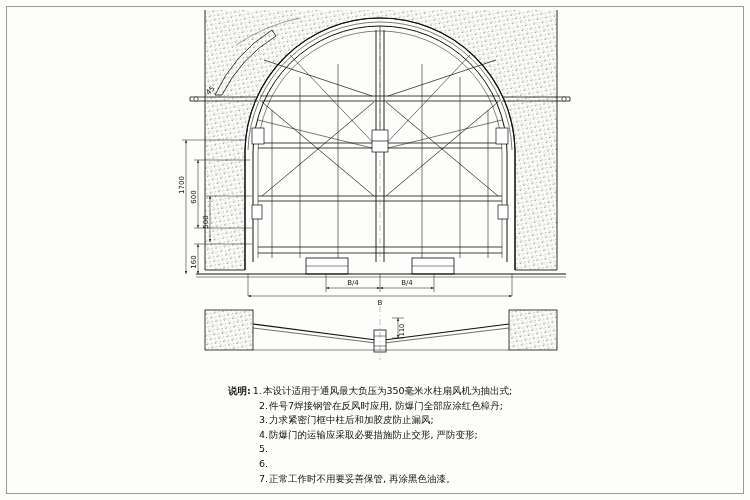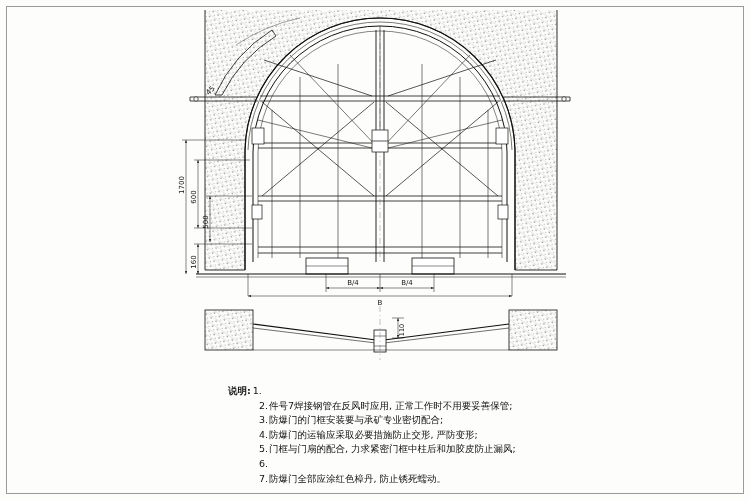--- a/index.html
+++ b/index.html
@@ -240,39 +240,39 @@
         <line x1="392" y1="338" x2="404" y2="338"></line>
       </g>
       <text x="404" y="330" fill="#111" stroke="none" font-size="6.5" font-family="DejaVu Sans, sans-serif" transform="rotate(-90,404,330)" text-anchor="middle">110</text>
     </g>
   </svg>
 
   <div class="notes">
     <div class="note-row first">
       <span class="note-head">说明:</span>
       <span class="note-num">1.</span>
+      <span class="note-txt">本设计适用于通风最大负压为350毫米水柱扇风机为抽出式;</span>
     </div>
     <div class="note-row rest">
       <span class="note-num">2.</span>
-      <span class="note-txt">件号7焊接钢管在反风时应用, 正常工作时不用要妥善保管;</span>
+      <span class="note-txt">件号7焊接钢管在反风时应用, 防爆门全部应涂红色樟丹;</span>
     </div>
     <div class="note-row rest">
       <span class="note-num">3.</span>
-      <span class="note-txt">防爆门的门框安装要与承矿专业密切配合;</span>
+      <span class="note-txt">力求紧密门框中柱后和加胶皮防止漏风;</span>
     </div>
     <div class="note-row rest">
       <span class="note-num">4.</span>
       <span class="note-txt">防爆门的运输应采取必要措施防止交形, 严防变形;</span>
     </div>
     <div class="note-row rest">
       <span class="note-num">5.</span>
-      <span class="note-txt">门框与门扇的配合, 力求紧密门框中柱后和加胶皮防止漏风;</span>
     </div>
     <div class="note-row rest">
       <span class="note-num">6.</span>
     </div>
     <div class="note-row rest">
       <span class="note-num">7.</span>
-      <span class="note-txt">防爆门全部应涂红色樟丹, 防止锈死蠕动。</span>
+      <span class="note-txt">正常工作时不用要妥善保管, 再涂黑色油漆。</span>
     </div>
   </div>
 
 </div>
 
 </body></html>

